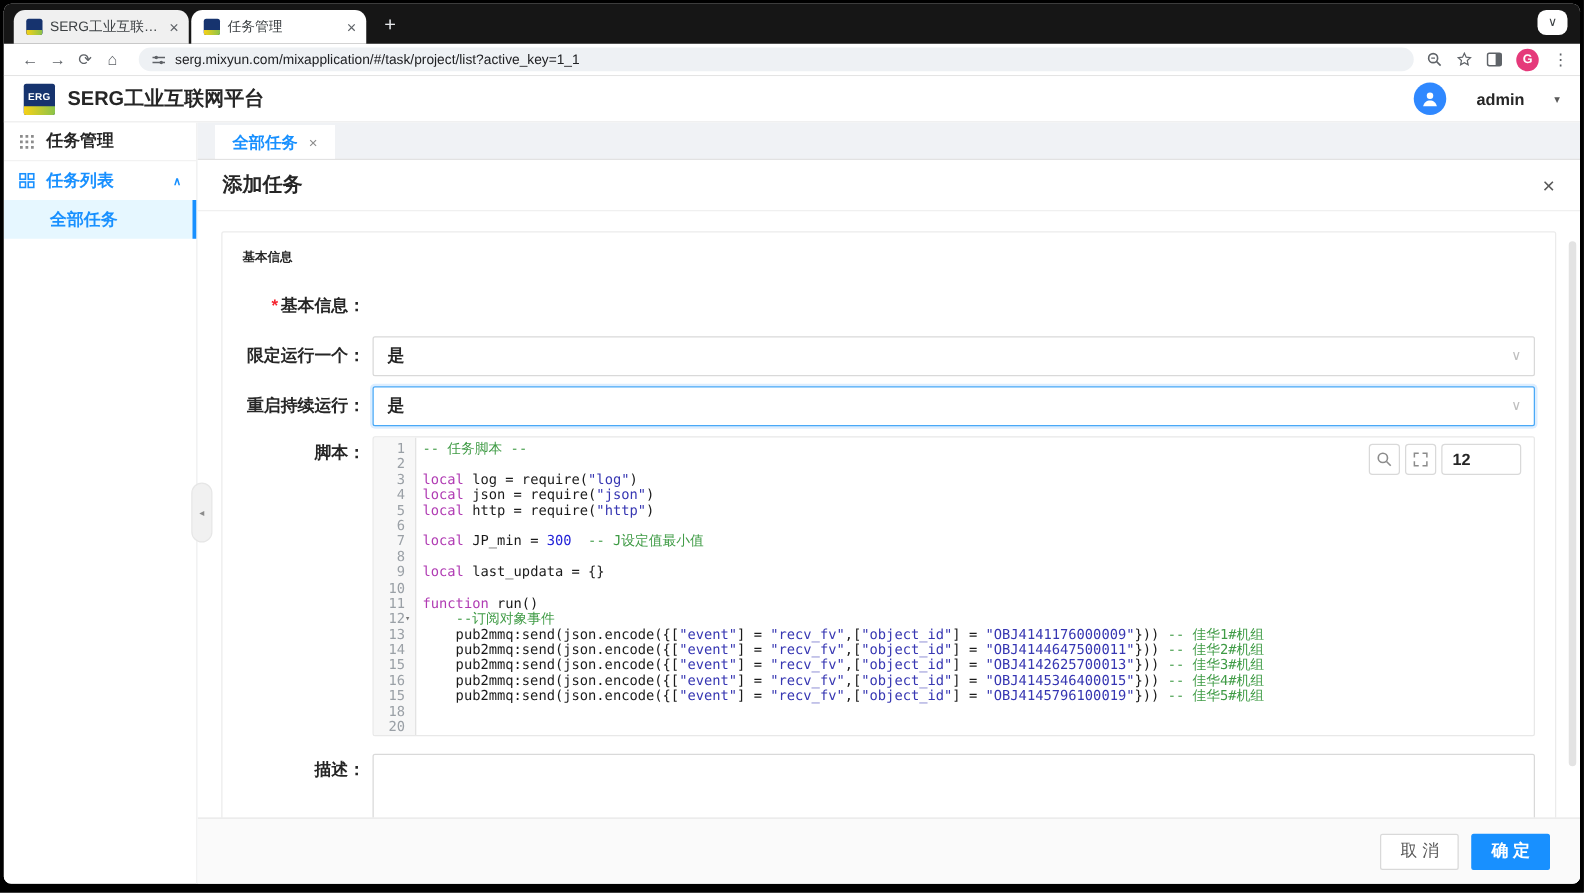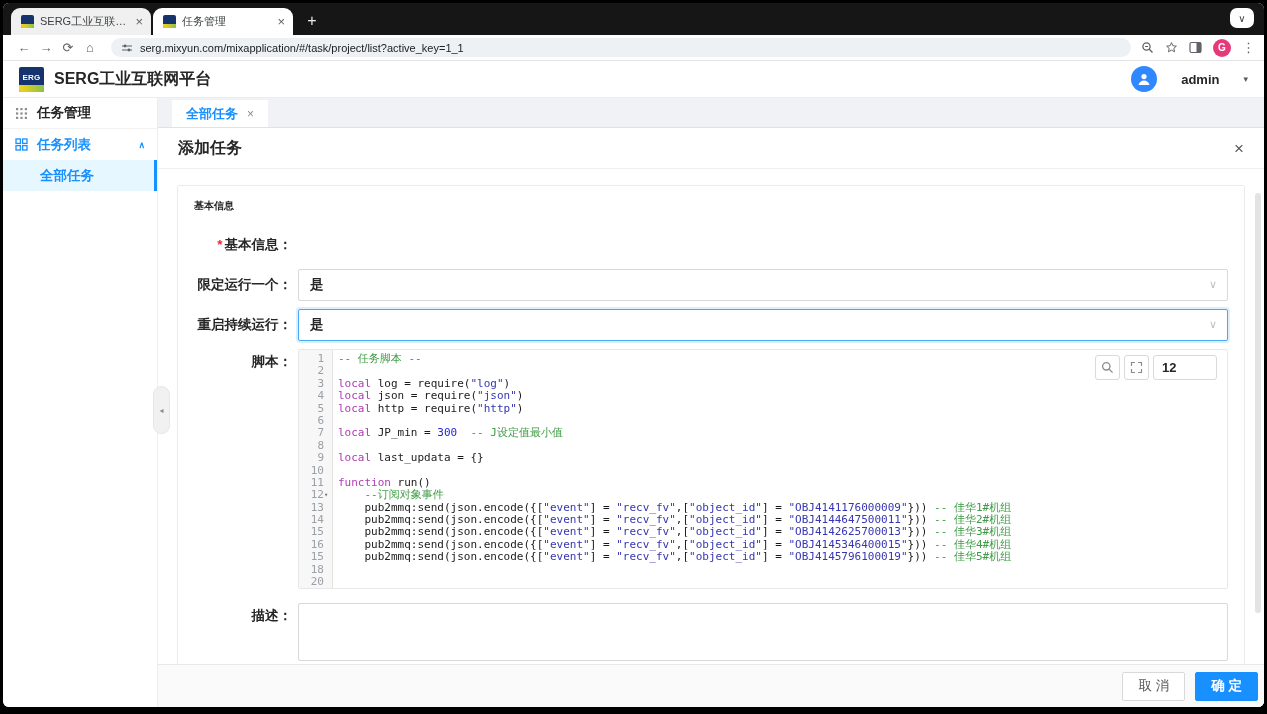--- a/index.html
+++ b/index.html
@@ -82,21 +82,21 @@
   .tok-s { color:#3636b2; }
   .tok-n { color:#2424d9; }
   .tok-c { color:#3f9b45;text-align:right; }
   .tok-p { color:#1a1a1a; }
   .ed-toolbar { position:absolute; top:5px; right:10px; display:flex; gap:4px; align-items:center; z-index:3; }
   .ed-btn { width:25px; height:25px; background:#fff; border:1px solid #d9d9d9; border-radius:3px; display:flex; align-items:center; justify-content:center; }
   .fontsize-ipt { width:64px; height:25px; border:1px solid #d9d9d9; border-radius:3px; padding:0 8px; font-size:13px; font-weight:bold; color:#262626; font-family:"Liberation Sans", sans-serif; outline:none; }
 
   .desc-area { width:100%; height:58px; border:1px solid #d9d9d9; border-radius:2px; resize:none; font-family:"Liberation Sans", sans-serif; font-size:13px; padding:6px 11px; outline:none; }
 
-  .drawer-footer { position:absolute; bottom:0; left:0; right:0; height:43px; background:#fafafa; border-top:1px solid #e8e8e8; display:flex; align-items:center; justify-content:flex-end; gap:10px; padding-right:6px; z-index:4; }
+  .drawer-footer { position:absolute; bottom:0; left:0; right:0; height:53px; background:#fafafa; border-top:1px solid #e8e8e8; display:flex; align-items:center; justify-content:flex-end; gap:10px; padding-right:24px; z-index:4; }
   .btn { height:29px; padding:0 15px; border-radius:2px; font-size:13.5px; display:flex; align-items:center; justify-content:center; }
   .btn-default { background:#fff; border:1px solid #d9d9d9; color:#595959; }
   .btn-primary { background:#1890ff; border:1px solid #1890ff; color:#fff; font-weight:600; }
 
   .drawer-scrollbar { position:absolute; right:3px; top:65px; width:6px; height:420px; background:#e3e3e3; border-radius:3px; z-index:6; }
 </style>
 </head>
 <body>
 
 <div id="window">

